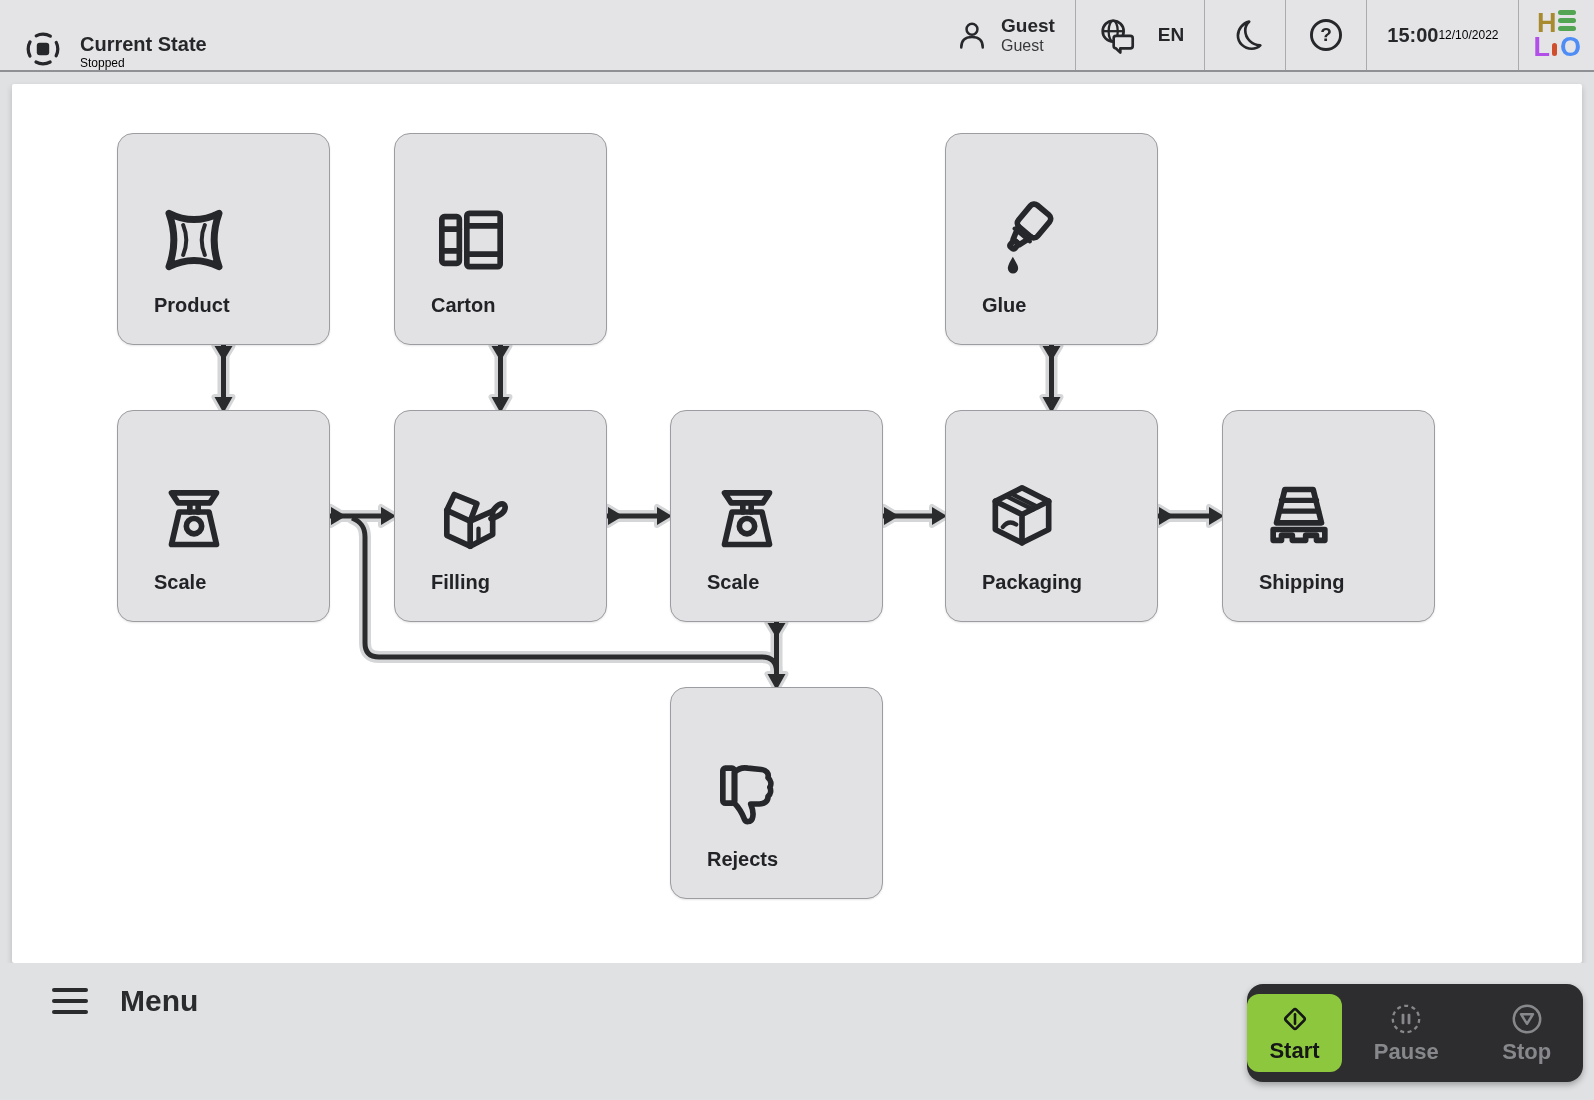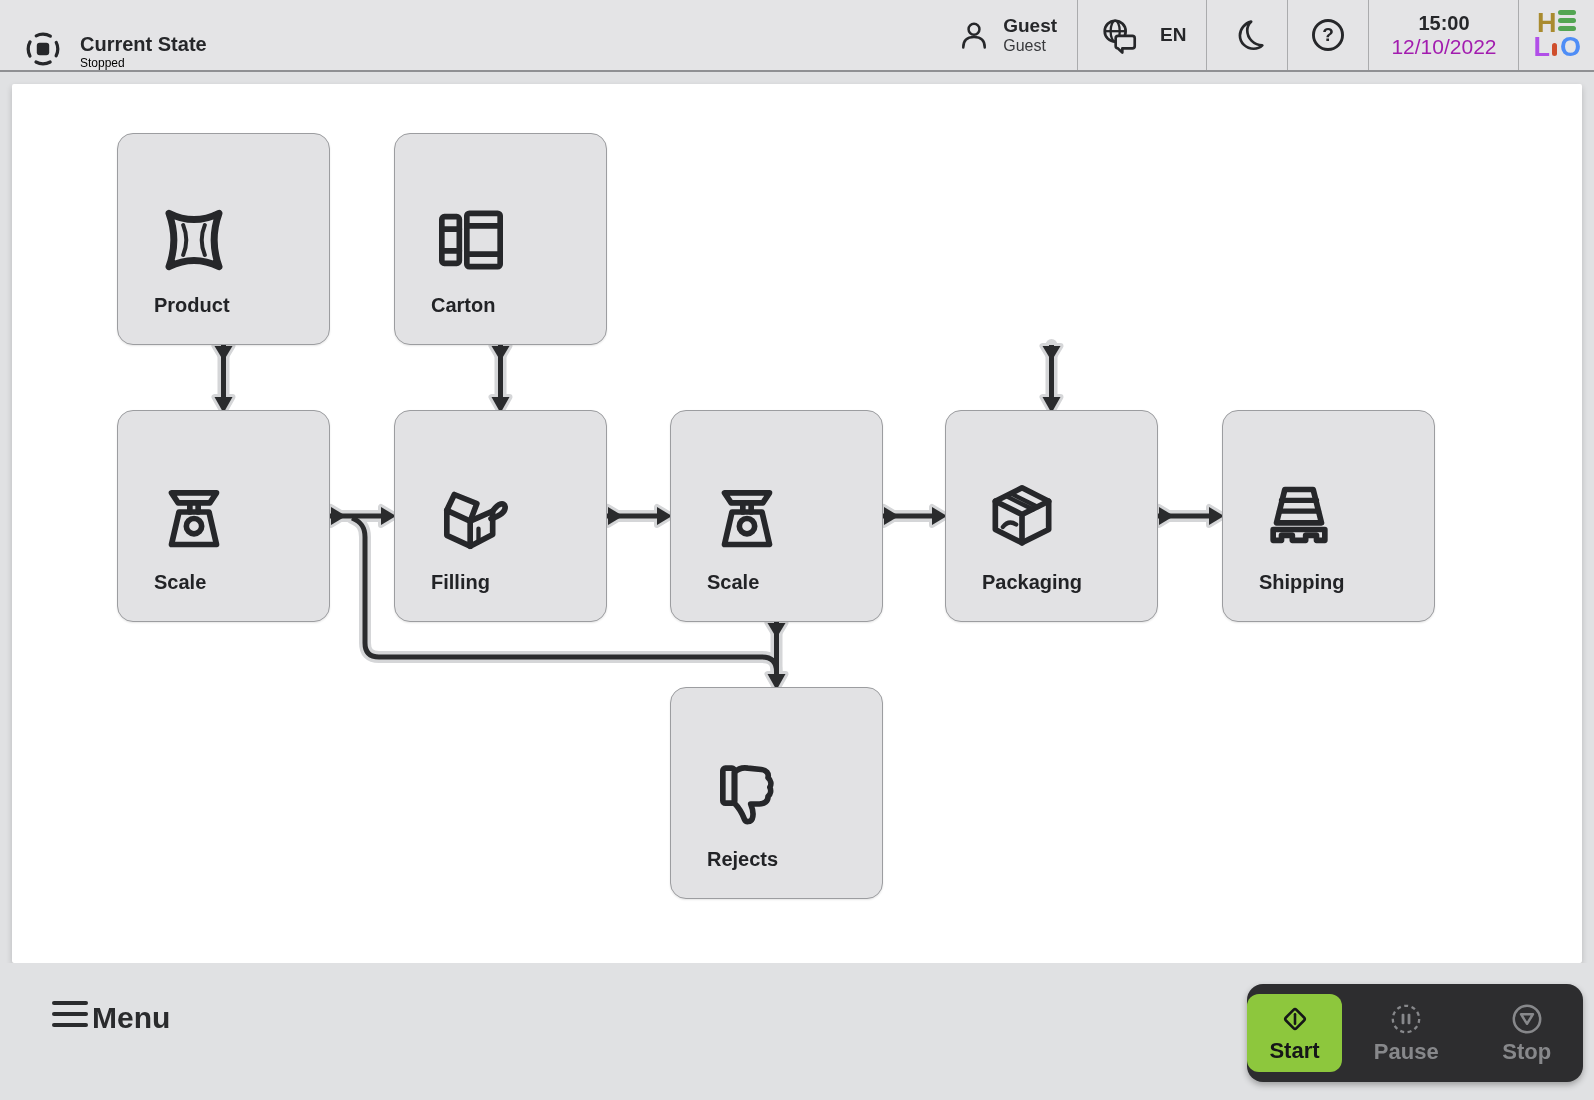--- a/index.html
+++ b/index.html
@@ -18,23 +18,23 @@
   .state-text .t1{font-size:20px;font-weight:bold;line-height:1.15}
   .state-text .t2{font-size:12px;color:#000000}
   .topbar-right{margin-left:auto;display:flex;align-items:stretch}
   .tb-sec{display:flex;align-items:center;justify-content:space-between;border-left:1px solid var(--divider);padding:0 20px}
   .tb-sec.first{border-left:none}
   .user-sec{gap:10px}
   .user-text .u1{font-size:19px;font-weight:bold;line-height:1.15}
   .user-text .u2{font-size:16px;color:#38393c}
   .lang-sec{gap:20px}
   .lang-code{font-size:19px;font-weight:bold}
-  .clock-sec{flex-direction:column;justify-content:center;min-width:150px}
+  .clock-sec{justify-content:center;min-width:150px}
   .clock-time{font-size:20px;font-weight:bold;line-height:1.2}
-  .clock-date{font-size:21px;color:#a21caf}
+  .clock-date{font-size:12px;color:#000000}
   .icon-btn{min-width:80px}
 
   
   .logo{display:flex;flex-direction:column;justify-content:center;line-height:0.9;padding:0 14px}
   .logo-row{display:flex;align-items:flex-end;gap:3px}
   .logo .glyph{font-size:27px;font-weight:bold;letter-spacing:-1px}
   .g-h{color:#a98b2f}.g-l{color:#b14fe8}.g-o{color:#4e8df6}
   .ebars{display:flex;flex-direction:column;gap:3px;margin-bottom:4px}
   .ebars i{display:block;width:18px;height:5px;border-radius:3px;background:#53a553}
   .ibar{display:block;width:5px;height:13px;border-radius:3px;background:#cf4e2d;margin-bottom:4px}
@@ -53,21 +53,21 @@
   .n-scale1{left:105px;top:326px}.n-filling{left:382px;top:326px}.n-scale2{left:658px;top:326px}
   .n-packaging{left:933px;top:326px}.n-shipping{left:1210px;top:326px}.n-rejects{left:658px;top:603px}
 
   .halo path{stroke:var(--halo);stroke-width:12;fill:none;stroke-linecap:round;stroke-linejoin:round}
   .halo polygon{fill:var(--halo);stroke:var(--halo);stroke-width:6;stroke-linejoin:round}
   .wire path{stroke:var(--wire);stroke-width:5;fill:none;stroke-linecap:butt;stroke-linejoin:round}
   .heads polygon{fill:var(--wire)}
 
   
   .bottombar{position:absolute;left:0;top:963px;width:1594px;height:137px;background:var(--bg)}
-  .menu-btn{position:absolute;left:52px;top:38px;display:flex;align-items:flex-start;gap:4px;cursor:pointer}
+  .menu-btn{position:absolute;left:52px;top:21px;display:flex;align-items:center;gap:32px;cursor:pointer}
   .burger{display:flex;flex-direction:column;gap:7px}
   .burger i{display:block;width:36px;height:4px;background:#2a2b2d;border-radius:2px}
   .menu-label{font-size:30px;font-weight:bold;color:#2a2b2d}
 
   .ctrl-panel{position:absolute;right:11px;top:21px;width:336px;height:98px;background:var(--panel);
     border-radius:16px;box-shadow:0 3px 6px rgba(0,0,0,.3);display:flex;align-items:center}
   .ctrl-btn{display:flex;flex-direction:column;align-items:center;justify-content:center;gap:3px;cursor:pointer;
     background:transparent;border:none;font-family:"Liberation Sans",sans-serif}
   .ctrl-start{width:95px;height:78px;margin-left:0;background:var(--green);border-radius:12px}
   .ctrl-start .ctrl-label{color:#151618}
@@ -225,20 +225,32 @@
   <div class="node n-carton">
     <svg class="node-icon" viewBox="0 0 48 48">
       <rect x="6.5" y="10" width="10.5" height="28" rx="1.5"></rect>
       <rect x="21.5" y="8" width="20" height="32" rx="1.5"></rect>
       <path d="M6.5 17.5 H17 M6.5 30.5 H17"></path>
       <path d="M21.5 15.5 H41.5 M21.5 32.5 H41.5"></path>
     </svg>
     <div class="node-label">Carton</div>
   </div>
 
+  <div class="node n-glue">
+    <svg class="node-icon" viewBox="0 0 48 48">
+      <g transform="rotate(40 26 18)">
+        <rect x="19" y="2" width="15" height="17" rx="3"></rect>
+        <path d="M21.5 19 L24 27 H29 L31.5 19"></path>
+        <path d="M20.5 21.5 H32.5" stroke-width="2.4"></path>
+        <rect x="24.7" y="27" width="3.6" height="4.5" rx="1"></rect>
+      </g>
+      <path d="M18.5 34 C16.6 37.3 15.5 39.3 15.5 41 A3.1 3.1 0 0 0 21.7 41 C21.7 39.3 20.4 37.3 18.5 34 Z" fill="#26272a" stroke="none"></path>
+    </svg>
+    <div class="node-label">Glue</div>
+  </div>
 
   <div class="node n-scale1">
     <svg class="node-icon" viewBox="0 0 48 48">
       <path d="M10.5 9.5 H37.5 L33.5 15.5 H14.5 Z"></path>
       <path d="M21.5 15.5 V21 M26.5 15.5 V21"></path>
       <path d="M15 21 H33 L37.5 40.5 H10.5 Z"></path>
       <circle cx="24" cy="29.5" r="4.6"></circle>
     </svg>
     <div class="node-label">Scale</div>
   </div>

